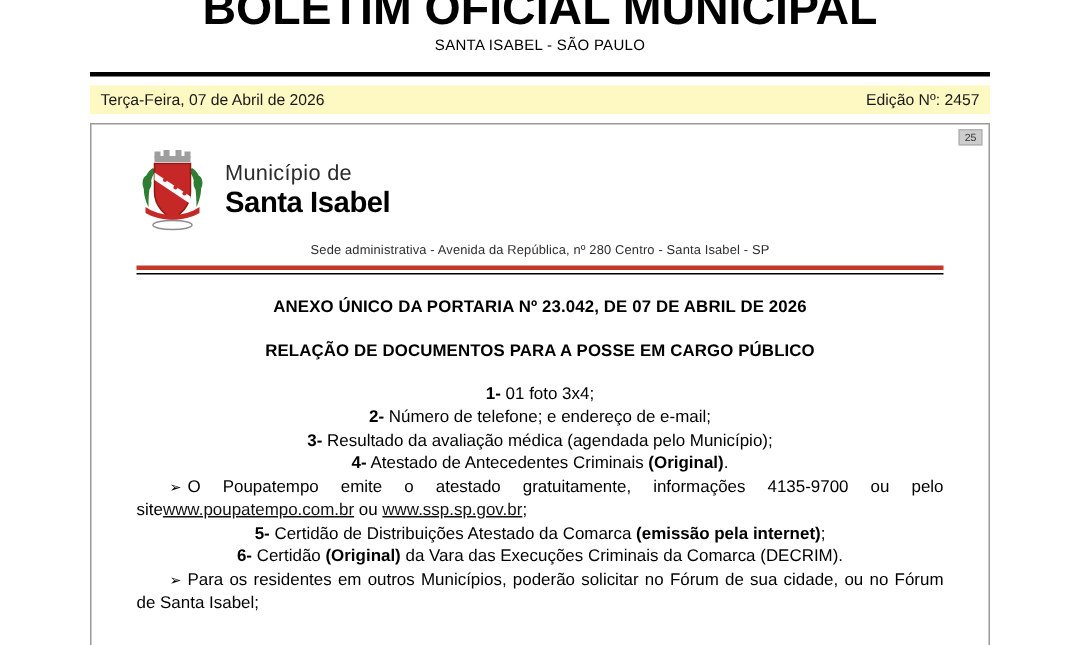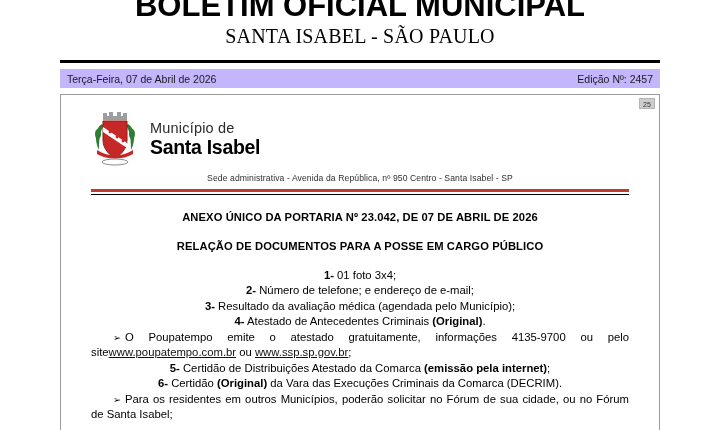--- a/index.html
+++ b/index.html
@@ -23,38 +23,38 @@
   .masthead-title {
     font-family: "Liberation Sans", sans-serif;
     font-weight: bold;
     font-size: 31px;
     letter-spacing: 0px;
     line-height: 25px;
     margin: -7px 0 0 0;
     white-space: nowrap;
   }
   .masthead-subtitle {
-    font-family: Liberation Serif, serif;
-    font-size: 20px;
+    font-family: Liberation Sans, sans-serif;
+    font-size: 10px;
     letter-spacing: 0.2px;
     margin-top: 7px;
   }
 
   .masthead-rule {
     width: 600px;
     height: 3px;
     background: #000000;
     margin: 12px auto 0 auto;
   }
 
   
   .infobar {
     width: 600px;
     margin: 6px auto 0 auto;
-    background: #c4b5fd;
+    background: #fef9c3;
     height: 19px;
     display: flex;
     align-items: center;
     justify-content: space-between;
     box-sizing: border-box;
     padding: 0 7px;
   }
   .infobar span {
     font-size: 10.5px;
     color: #1a1a1a;
@@ -231,21 +231,21 @@
 
         <ellipse cx="24" cy="50" rx="13" ry="3" fill="none" stroke="#8d8d8d" stroke-width="1"></ellipse>
       </svg>
 
       <div class="wordmark">
         <div class="wordmark-top">Município de</div>
         <div class="wordmark-bottom">Santa Isabel</div>
       </div>
     </div>
 
-    <div class="address">Sede administrativa - Avenida da República, nº 950 Centro - Santa Isabel - SP</div>
+    <div class="address">Sede administrativa - Avenida da República, nº 280 Centro - Santa Isabel - SP</div>
 
     <div class="rule-red"></div>
     <div class="rule-black"></div>
 
     <div class="doc-heading">ANEXO ÚNICO DA PORTARIA Nº 23.042, DE 07 DE ABRIL DE 2026</div>
     <div class="doc-heading second">RELAÇÃO DE DOCUMENTOS PARA A POSSE EM CARGO PÚBLICO</div>
 
     <div class="doc-body">
 
       <div class="item">

